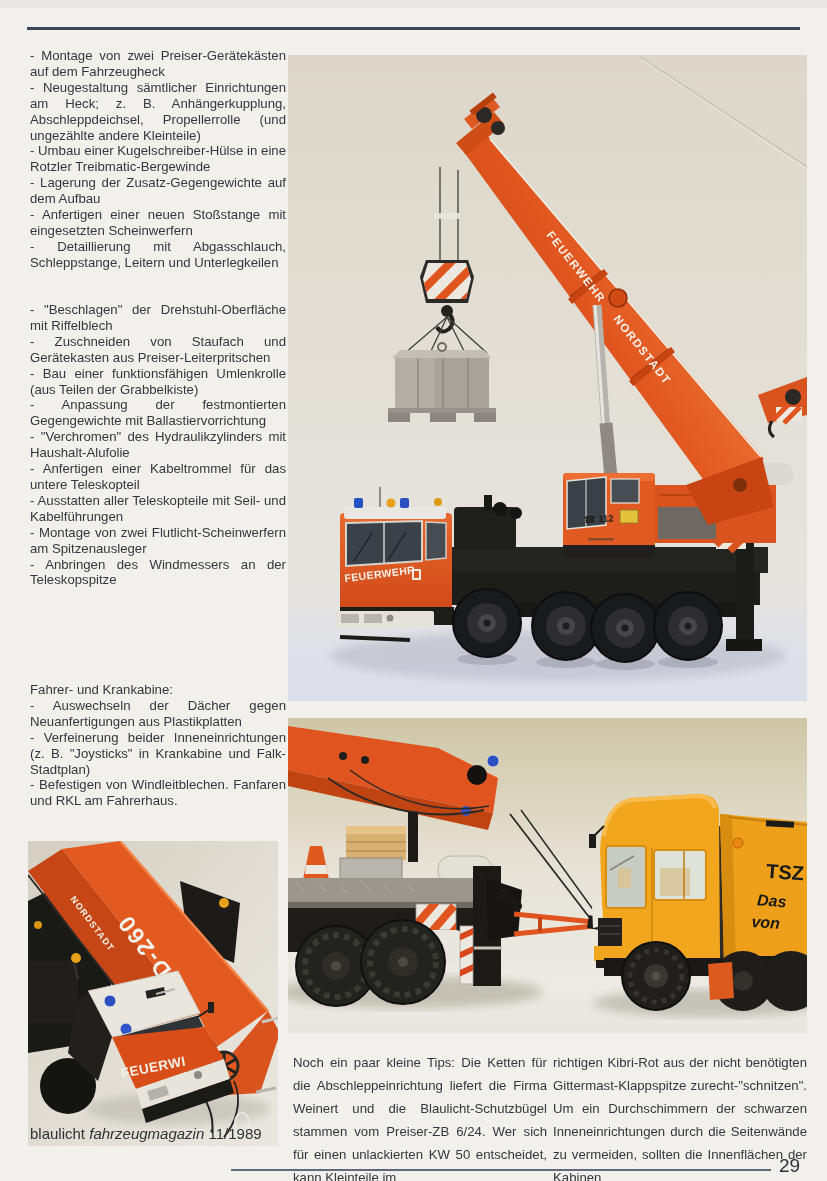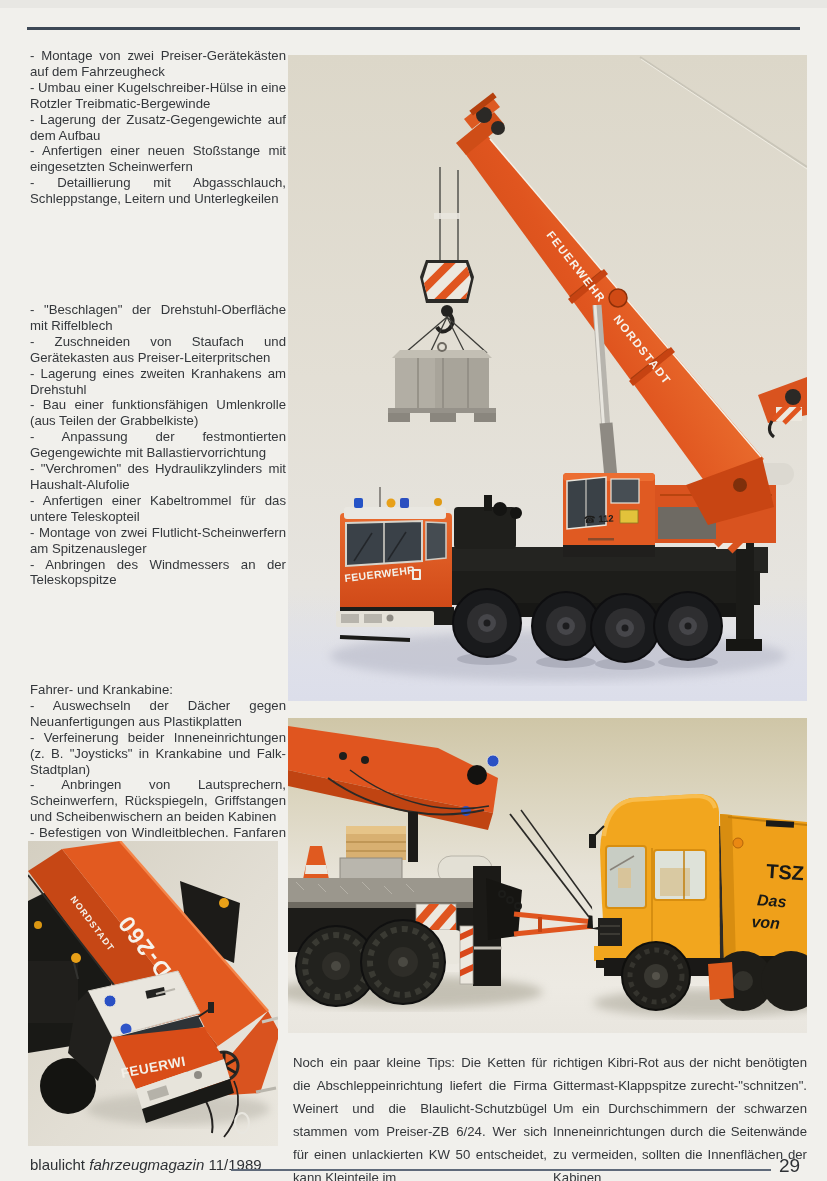--- a/index.html
+++ b/index.html
@@ -17,60 +17,60 @@
   .li{text-align:justify;}
   .heading{text-align:left;}
   .photo{position:absolute;overflow:hidden;}
   .photo svg{display:block;}
   #photo-main{left:288px;top:47px;width:519px;height:646px;}
   #photo-towing{left:288px;top:710px;width:519px;height:315px;}
   #photo-front{left:28px;top:833px;width:250px;height:305px;}
   .bottomcol{position:absolute;top:1043px;width:254px;font-size:13.2px;line-height:23px;text-align:justify;}
   #bcol1{left:293px;}
   #bcol2{left:553px;}
-  .footer-text{position:absolute;left:30px;top:1148px;font-size:15px;color:#2e3135;white-space:nowrap;}
+  .footer-text{position:absolute;left:30px;top:1117px;font-size:15px;color:#2e3135;white-space:nowrap;}
   .footer-text .it{font-style:italic;}
   .footer-rule{position:absolute;left:231px;top:1161px;width:540px;height:1.5px;background:#5f6a7a;}
   .page-number{position:absolute;left:779px;top:1147px;font-size:19px;color:#2e3135;}
 </style>
 </head>
 <body>
 
 <div class="page">
 
   <div class="top-rule"></div>
 
   <div class="textcol block1">
       <div class="li">- Montage von zwei Preiser-Gerätekästen auf dem Fahrzeugheck</div>
+      <div class="li">- Neugestaltung sämtlicher Einrichtungen am Heck; z. B. Anhängerkupplung, Abschleppdeichsel, Propellerrolle (und ungezählte andere Kleinteile)</div>
       <div class="li">- Umbau einer Kugelschreiber-Hülse in eine Rotzler Treibmatic-Bergewinde</div>
       <div class="li">- Lagerung der Zusatz-Gegengewichte auf dem Aufbau</div>
       <div class="li">- Anfertigen einer neuen Stoßstange mit eingesetzten Scheinwerfern</div>
       <div class="li">- Detaillierung mit Abgasschlauch, Schleppstange, Leitern und Unterlegkeilen</div>
     </div>
 
   <div class="textcol block2">
     <div>
         <div class="li">- "Beschlagen" der Drehstuhl-Oberfläche mit Riffelblech</div>
         <div class="li">- Zuschneiden von Staufach und Gerätekasten aus Preiser-Leiterpritschen</div>
-        <div class="li">- Lagerung eines zweiten Kranhakens am Drehstuhl</div>
         <div class="li">- Bau einer funktionsfähigen Umlenkrolle (aus Teilen der Grabbelkiste)</div>
         <div class="li">- Anpassung der festmontierten Gegengewichte mit Ballastiervorrichtung</div>
         <div class="li">- "Verchromen" des Hydraulikzylinders mit Haushalt-Alufolie</div>
         <div class="li">- Anfertigen einer Kabeltrommel für das untere Teleskopteil</div>
+        <div class="li">- Ausstatten aller Teleskopteile mit Seil- und Kabelführungen</div>
         <div class="li">- Montage von zwei Flutlicht-Scheinwerfern am Spitzenausleger</div>
         <div class="li">- Anbringen des Windmessers an der Teleskopspitze</div>
       </div>
   </div>
 
   <div class="textcol block3">
     <div class="heading">Fahrer- und Krankabine:</div>
     <div>
         <div class="li">- Auswechseln der Dächer gegen Neuanfertigungen aus Plastikplatten</div>
         <div class="li">- Verfeinerung beider Inneneinrichtungen (z. B. "Joysticks" in Krankabine und Falk-Stadtplan)</div>
-        <div class="li">- Anbringen von Lautsprechern, Scheinwerfern, Rückspiegeln, Griffstangen und Scheibenwischern an beiden Kabinen</div>
         <div class="li">- Befestigen von Windleitblechen. Fanfaren und RKL am Fahrerhaus.</div>
       </div>
   </div>
 
   <figure class="photo" id="photo-main" style="margin:0">
   <svg width="519" height="646" viewBox="0 0 519 646">
     <defs>
       <linearGradient id="bg1" x1="0" y1="0" x2="0" y2="1">
         <stop offset="0" stop-color="#dcd7c9"></stop>
             <stop offset="0.5" stop-color="#e3dfd5"></stop>

